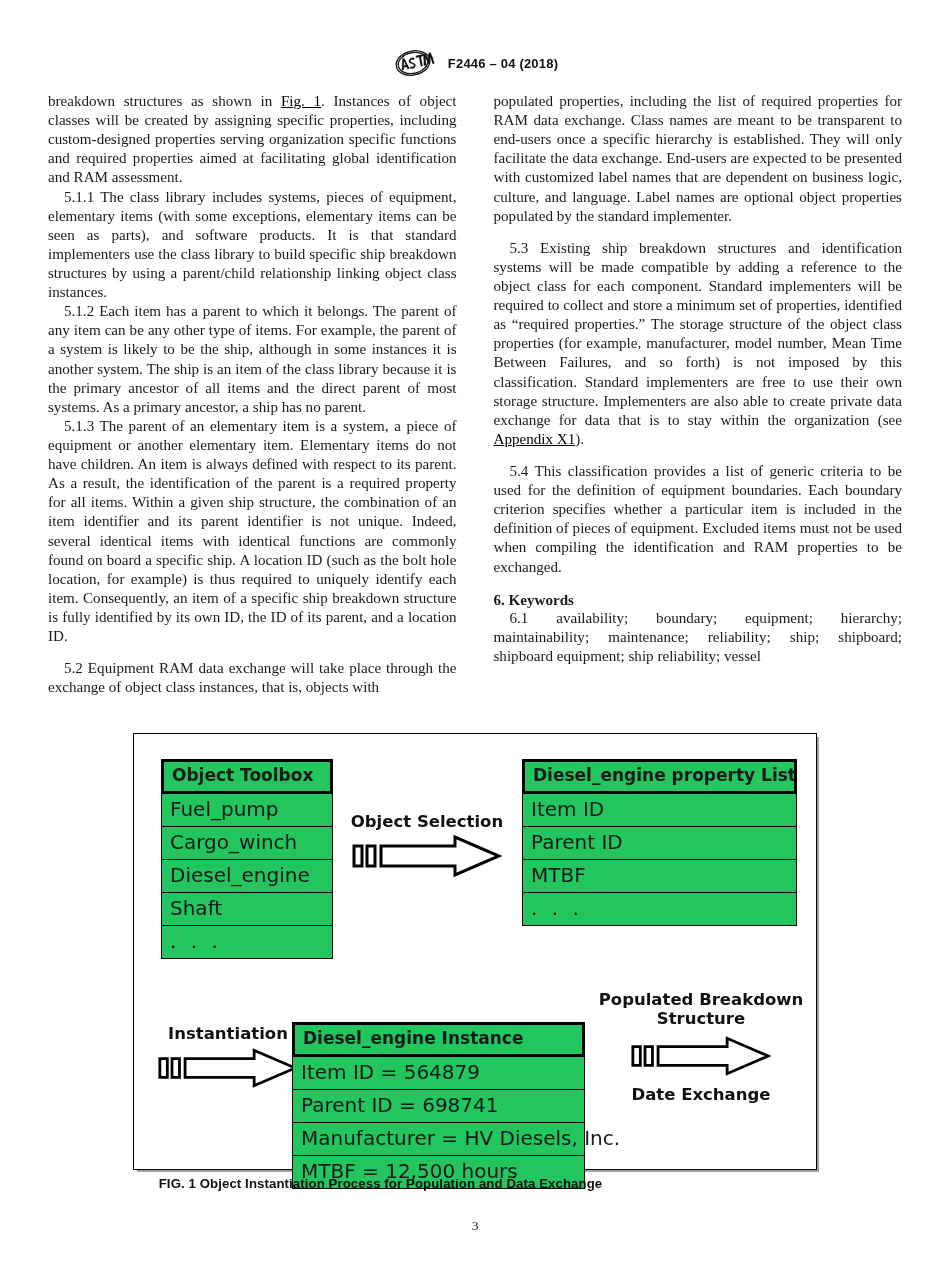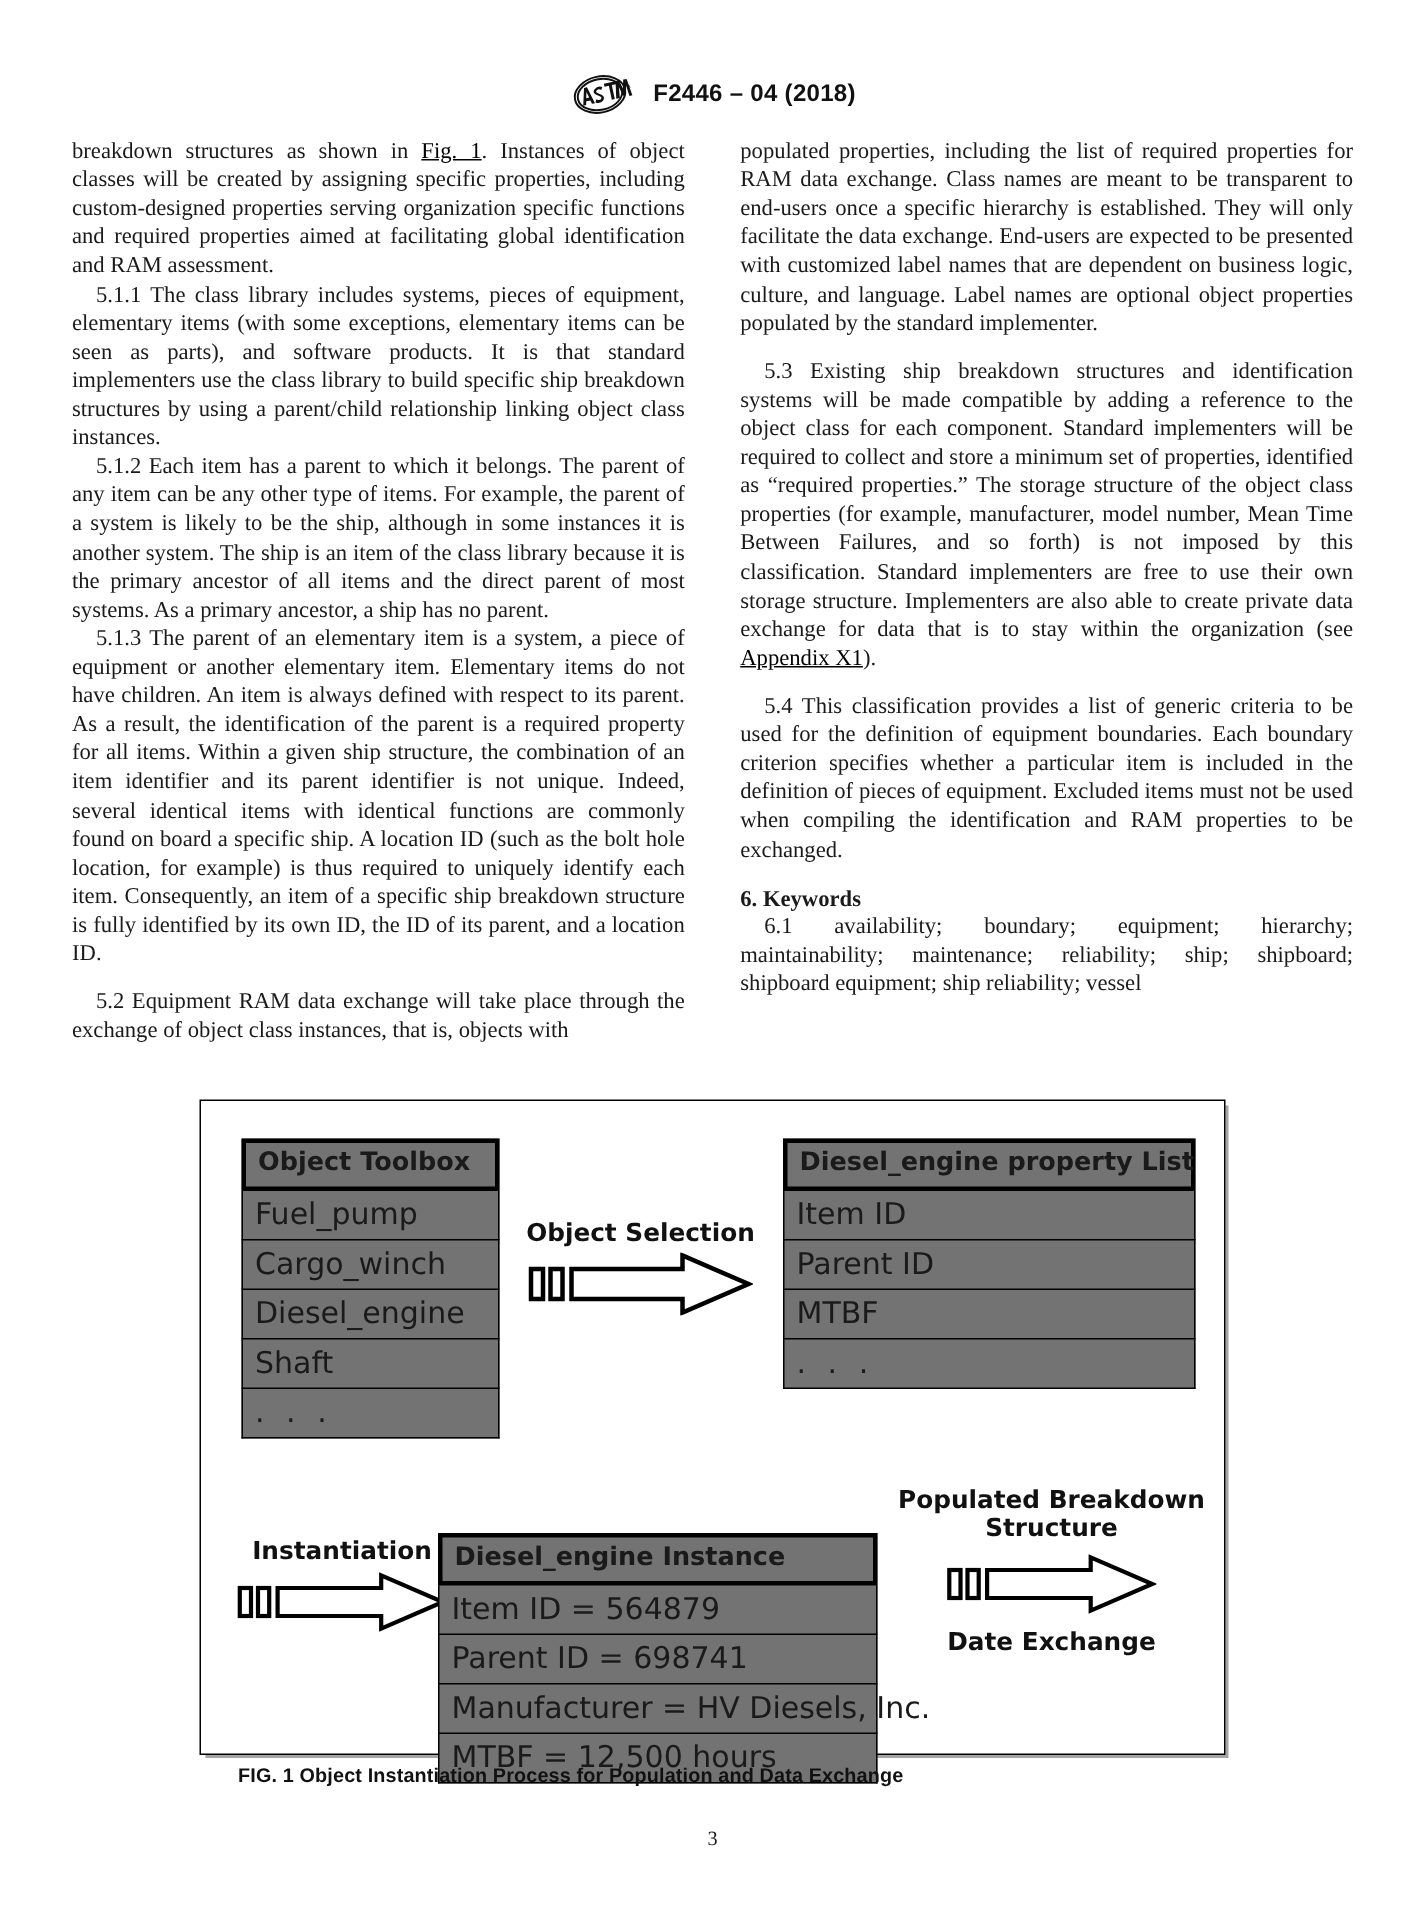--- a/index.html
+++ b/index.html
@@ -27,21 +27,21 @@
     align-items: center;
     gap: 12px;
   }
   .astm-logo {
     width: 44px;
     height: 30px;
     display: block;
   }
   .doc-number {
     font-family: "Liberation Sans", sans-serif;
-    font-size: 16px;
+    font-size: 13px;
     font-weight: bold;
     letter-spacing: 0.2px;
     color: #111;
   }
 
   
   .columns {
     position: absolute;
     top: 92px;
     left: 48px;
@@ -94,21 +94,21 @@
   .fig-inner {
     position: relative;
     width: 100%;
     height: 100%;
     font-family: "DejaVu Sans", sans-serif;
   }
 
   
   .panel {
     position: absolute;
-    background: #737373;
+    background: #22c55e;
   }
   .panel .panel-head {
     border: 3px solid #000;
     font-weight: bold;
     font-size: 17px;
     padding: 4px 8px 5px 8px;
     box-sizing: border-box;
     white-space: nowrap;
     line-height: 1.15;
   }

